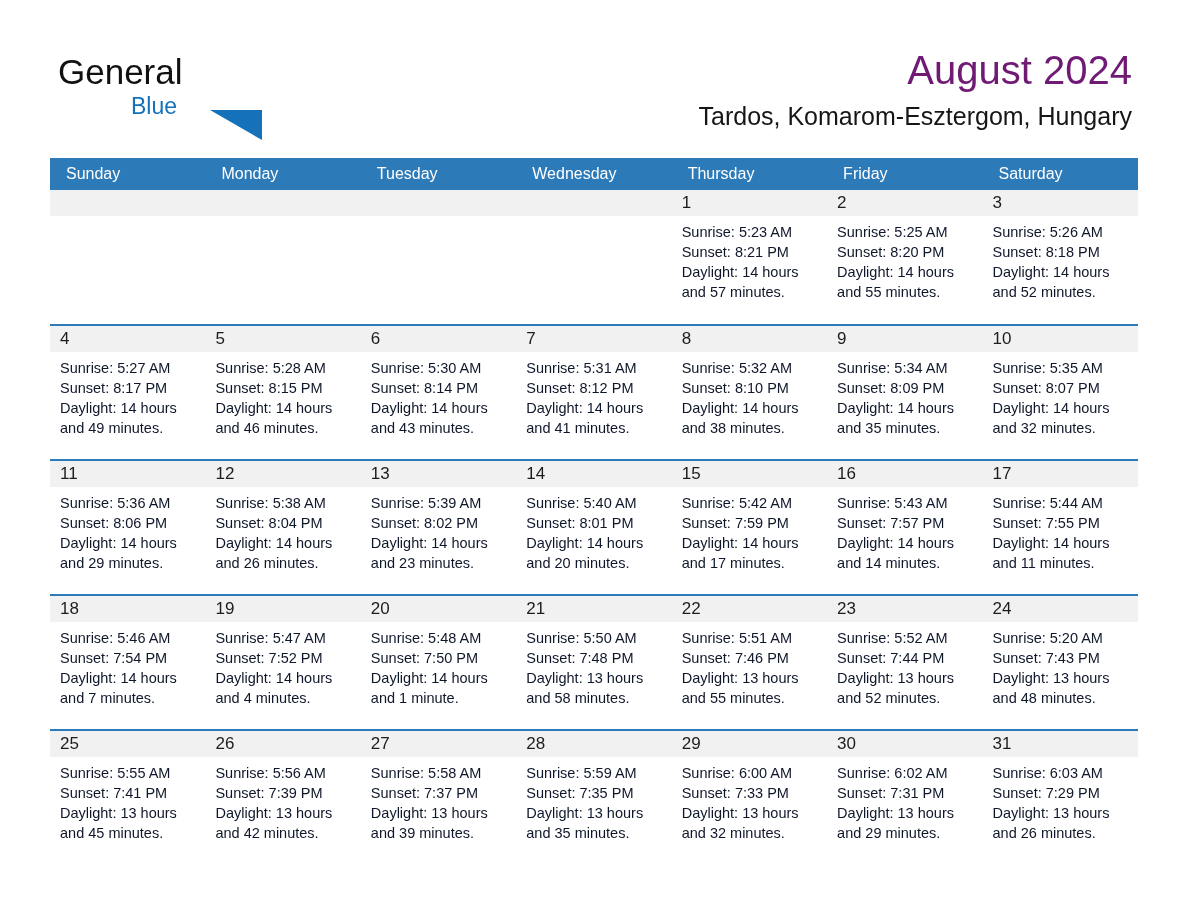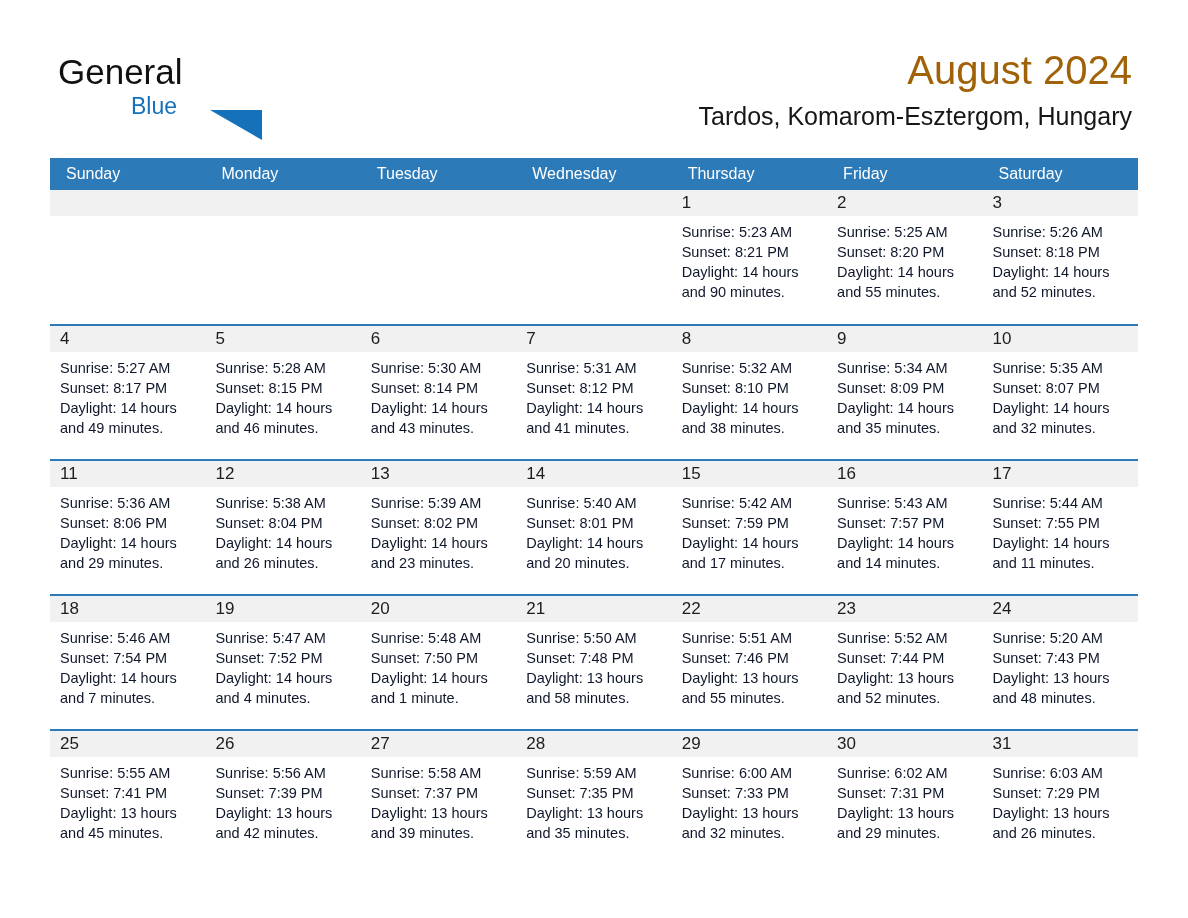--- a/index.html
+++ b/index.html
@@ -70,21 +70,21 @@
   .title-block {
     position: absolute;
     right: 56px;
     top: 46px;
     text-align: right;
   }
   .cal-title {
     font-size: 40px;
     line-height: 48px;
     font-weight: normal;
-    color: #a16207;
+    color: #701a75;
     white-space: nowrap;
     margin: 0;
   }
   .cal-subtitle {
     font-size: 25px;
     line-height: 32px;
     font-weight: normal;
     color: #161616;
     white-space: nowrap;
     margin: 6px 0 0 0;
@@ -225,21 +225,21 @@
             <div></div>
             <div></div>
           </div>
         </td>
         <td>
           <div class="daynum">1</div>
           <div class="daybody">
             <div>Sunrise: 5:23 AM</div>
             <div>Sunset: 8:21 PM</div>
             <div>Daylight: 14 hours</div>
-            <div>and 90 minutes.</div>
+            <div>and 57 minutes.</div>
           </div>
         </td>
         <td>
           <div class="daynum">2</div>
           <div class="daybody">
             <div>Sunrise: 5:25 AM</div>
             <div>Sunset: 8:20 PM</div>
             <div>Daylight: 14 hours</div>
             <div>and 55 minutes.</div>
           </div>

